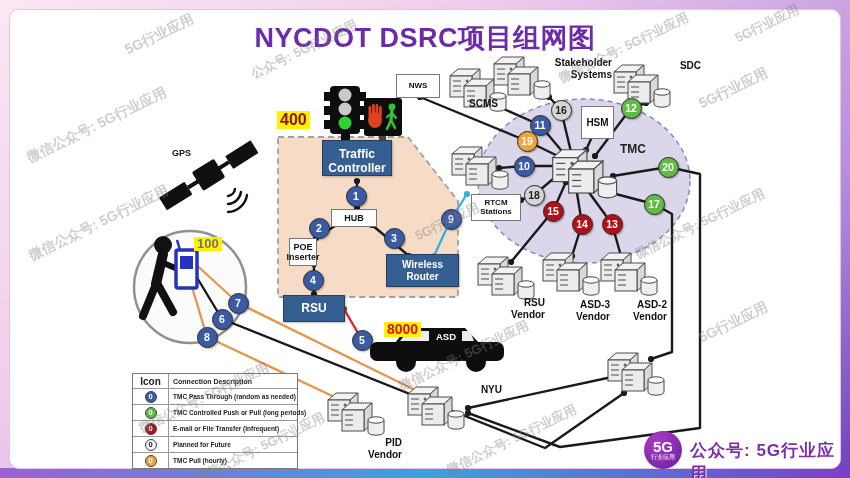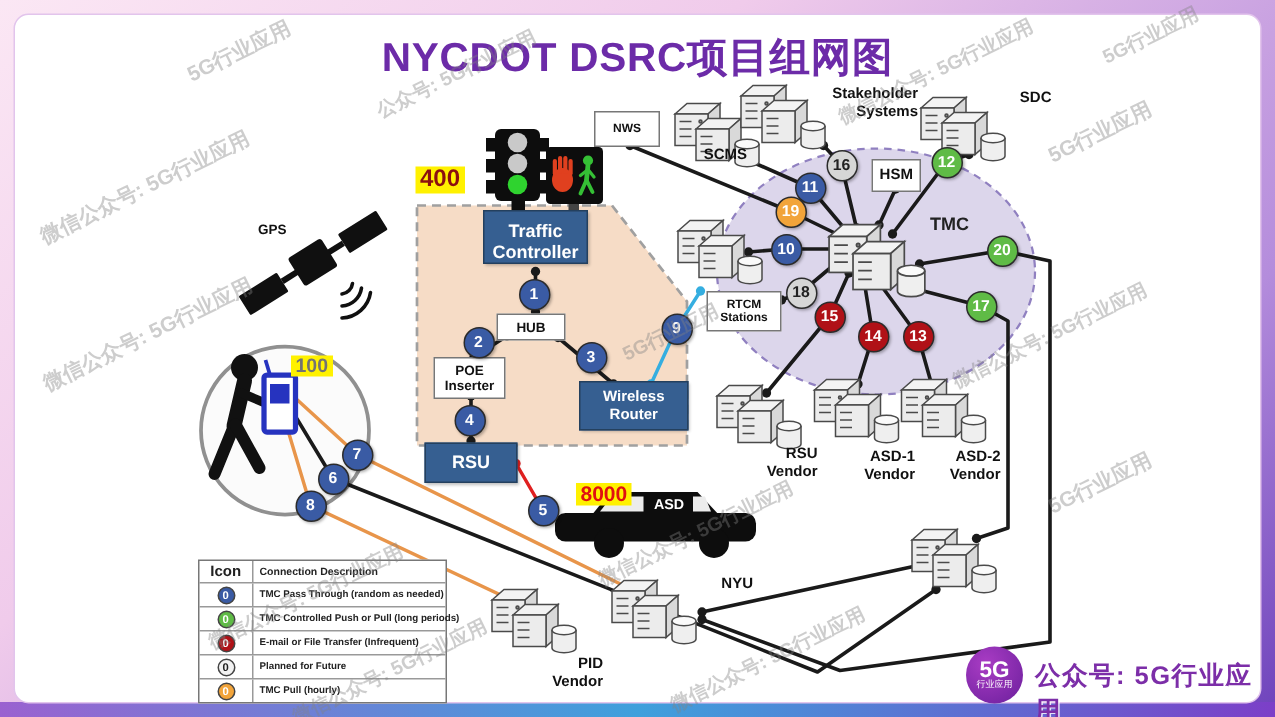--- a/index.html
+++ b/index.html
@@ -246,35 +246,35 @@
     <span class="small">行业应用</span>
   </div>
   <div class="footer-caption">公众号: 5G行业应用</div>
 <div class="box blue" style="left: 322px; top: 140px; width: 70px; height: 36px; font-size: 12px; justify-content: flex-end;">
       <div>Traffic</div>
       <div>Controller</div>
     </div>
     <div class="box white" style="left: 331px; top: 209px; width: 46px; height: 18px; font-size: 9px;">
       <div>HUB</div>
     </div>
-    <div class="box white" style="left: 289px; top: 238px; width: 48px; height: 28px; font-size: 9px;">
+    <div class="box white" style="left: 289px; top: 238px; width: 28px; height: 28px; font-size: 9px;">
       <div>POE</div>
       <div>Inserter</div>
     </div>
     <div class="box blue" style="left: 386px; top: 254px; width: 73px; height: 33px; font-size: 10px;">
       <div>Wireless</div>
       <div>Router</div>
     </div>
     <div class="box blue" style="left: 283px; top: 295px; width: 62px; height: 27px; font-size: 12px;">
       <div>RSU</div>
     </div>
     <div class="box white" style="left: 396px; top: 74px; width: 44px; height: 24px; font-size: 8px;">
       <div>NWS</div>
     </div>
-    <div class="box white" style="left: 581px; top: 106px; width: 33px; height: 22px; font-size: 10px;">
+    <div class="box white" style="left: 581px; top: 106px; width: 33px; height: 33px; font-size: 10px;">
       <div>HSM</div>
     </div>
     <div class="box white" style="left: 471px; top: 194px; width: 50px; height: 27px; font-size: 8px;">
       <div>RTCM</div>
       <div>Stations</div>
     </div>
     <div class="cluster" style="left: 446px; top: 64px;"><svg width="62" height="50" viewBox="0 0 62 50">
   <g stroke="#4A4A4A" stroke-width="1">
     <polygon points="4,12 12,5 34,5 26,12" fill="#F3F3F3"></polygon>
     <polygon points="26,12 34,5 34,26 26,33" fill="#D9D9D9"></polygon>
@@ -422,21 +422,21 @@
     <polygon points="40,22 48,15 48,36 40,43" fill="#D9D9D9"></polygon>
     <rect x="18" y="22" width="22" height="21" fill="#ECECEC"></rect>
     <line x1="21" y1="27" x2="29" y2="27"></line>
           <line x1="21" y1="32" x2="29" y2="32"></line>
           <line x1="21" y1="37" x2="29" y2="37"></line>
     <path d="M44,32 v12 a8,3.2 0 0 0 16,0 v-12" fill="#EFEFEF"></path>
     <ellipse cx="52" cy="32" rx="8" ry="3.2" fill="#FAFAFA"></ellipse>
   </g>
       </svg></div>
     <div class="cluster-label" style="left: 530px; top: 299px;">
-      <div>ASD-1</div>
+      <div>ASD-3</div>
       <div>Vendor</div>
     </div>
     <div class="cluster" style="left: 597px; top: 248px;"><svg width="62" height="50" viewBox="0 0 62 50">
   <g stroke="#4A4A4A" stroke-width="1">
     <polygon points="4,12 12,5 34,5 26,12" fill="#F3F3F3"></polygon>
     <polygon points="26,12 34,5 34,26 26,33" fill="#D9D9D9"></polygon>
     <rect x="4" y="12" width="22" height="21" fill="#ECECEC"></rect>
     <line x1="7" y1="17" x2="15" y2="17"></line>
           <line x1="7" y1="22" x2="15" y2="22"></line>
           <line x1="7" y1="27" x2="15" y2="27"></line>

